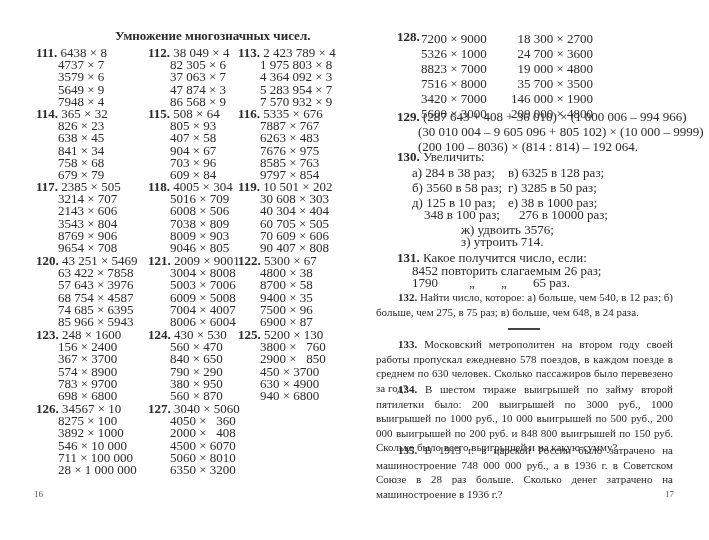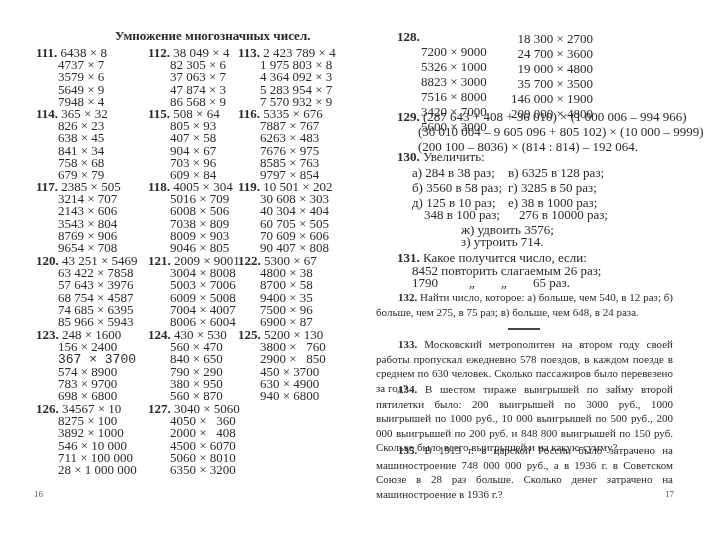--- a/index.html
+++ b/index.html
@@ -119,21 +119,21 @@
       <span class="row"><span class="ind" style="white-space: pre;">4800 × 38</span></span>
       <span class="row"><span class="ind" style="white-space: pre;">8700 × 58</span></span>
       <span class="row"><span class="ind" style="white-space: pre;">9400 × 35</span></span>
       <span class="row"><span class="ind" style="white-space: pre;">7500 × 96</span></span>
       <span class="row"><span class="ind" style="white-space: pre;">6900 × 87</span></span>
     </div>
 
   <div class="abs ex" style="left:36px; top:329px;">
       <span class="row"><span class="num">123.</span> <span>248 × 1600</span></span>
       <span class="row"><span class="ind" style="white-space: pre;">156 × 2400</span></span>
-      <span class="row"><span class="ind" style="white-space: pre; font-family: Liberation Mono, monospace;">367 × 3700</span></span>
+      <span class="row"><span class="ind" style="white-space: pre;">367 × 3700</span></span>
       <span class="row"><span class="ind" style="white-space: pre;">574 × 8900</span></span>
       <span class="row"><span class="ind" style="white-space: pre;">783 × 9700</span></span>
       <span class="row"><span class="ind" style="white-space: pre;">698 × 6800</span></span>
     </div>
   <div class="abs ex" style="left:148px; top:329px;">
       <span class="row"><span class="num">124.</span> <span>430 × 530</span></span>
       <span class="row"><span class="ind" style="white-space: pre;">560 × 470</span></span>
       <span class="row"><span class="ind" style="white-space: pre;">840 × 650</span></span>
       <span class="row"><span class="ind" style="white-space: pre;">790 × 290</span></span>
       <span class="row"><span class="ind" style="white-space: pre;">380 × 950</span></span>
@@ -166,24 +166,24 @@
     </div>
 
   <div class="abs pnum" style="left:34px; top:489px;">16</div>
 </div>
 
 <div id="right" class="page">
 
   <div class="abs ex r128" style="left:43px; top:31px;">
     <span class="num">128.</span>
   </div>
-  <div class="abs ex" style="left:67px; top:44px; line-height:15px;" id="c128a">
+  <div class="abs ex" style="left:67px; top:31px; line-height:15px;" id="c128a">
       <div>7200 × 9000</div>
       <div>5326 × 1000</div>
-      <div>8823 × 3000</div>
+      <div>8823 × 7000</div>
       <div>7516 × 8000</div>
       <div>3420 × 7000</div>
       <div>5600 × 3000</div>
     </div>
   <div class="abs ex" style="left:143px; top:31px; line-height:15px; text-align:right; width:96px;" id="c128b">
       <div>18 300 × 2700</div>
       <div>24 700 × 3600</div>
       <div>19 000 × 4800</div>
       <div>35 700 × 3500</div>
       <div>146 000 × 1900</div>

